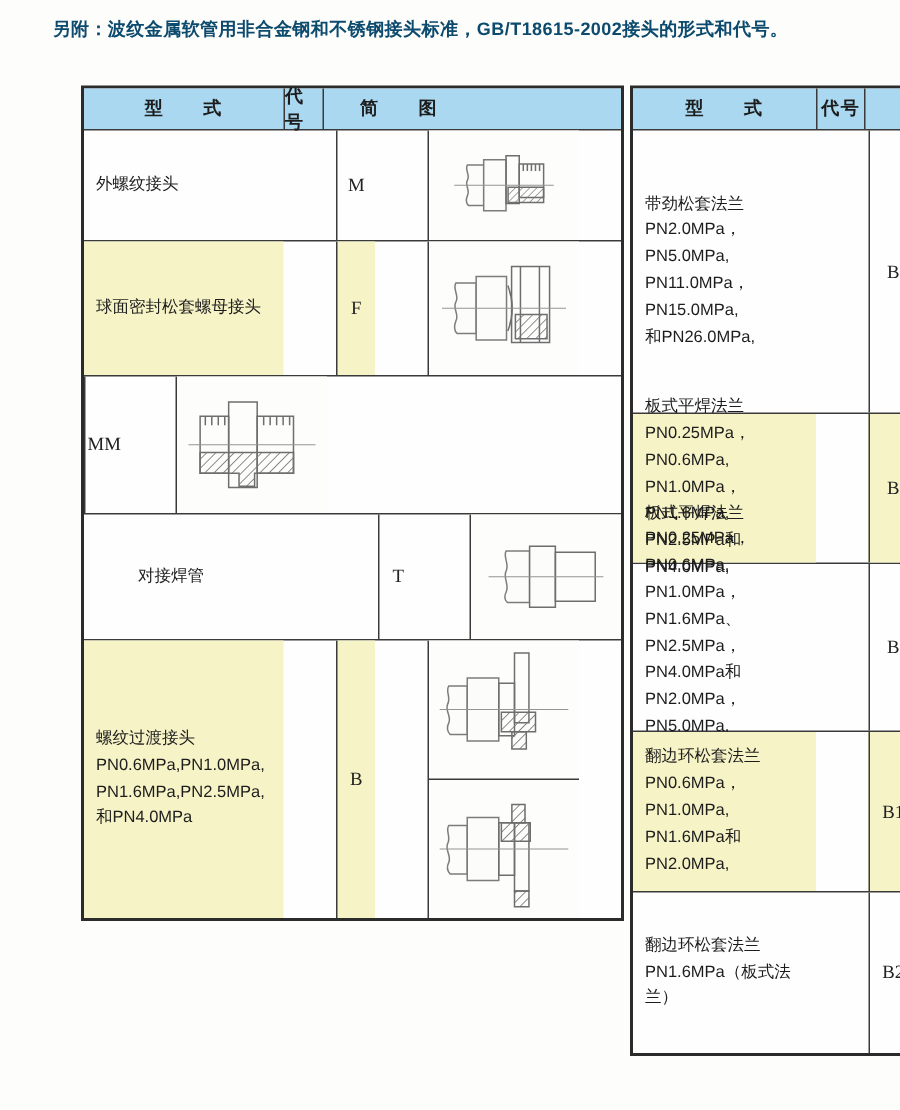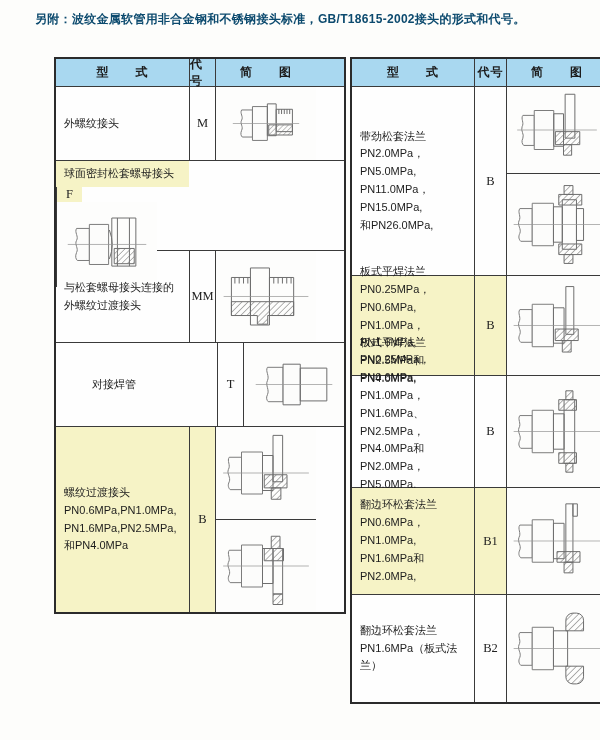--- a/index.html
+++ b/index.html
@@ -6,38 +6,38 @@
   .page{position:relative;width:600px;height:740px;background:#fdfdfb;
         font-family:"Liberation Sans","DejaVu Sans",sans-serif;color:#1c1c1c;overflow:hidden;}
   .doc-title{position:absolute;left:35px;top:11px;font-size:12px;font-weight:bold;
              letter-spacing:.3px;color:#0c4a6e;white-space:nowrap;}
   .tables{position:absolute;left:33px;top:57px;display:flex;align-items:flex-start;margin-left:21px;}
   .tbl{border:2px solid #2b2b2b;background:#fefefe;}
   .tbl + .tbl{margin-left:4px;}
   .hdr{display:flex;background:#a9d8f0;height:27px;}
   .hdr .cell{display:flex;align-items:center;justify-content:center;
              font-size:12px;font-weight:bold;letter-spacing:1px;box-sizing:border-box;}
-  .row{display:flex;border-top:1px solid #3a3a3a;box-sizing:border-box;}
+  .row{display:flex;border-top:1px solid #3a3a3a;box-sizing:border-box;gap:35px;}
   .cell{box-sizing:border-box;}
   .c-type{display:flex;flex-direction:column;justify-content:center;
           padding:4px 3px 4px 8px;font-size:11px;line-height:1.62;white-space:pre-line;}
   .c-code{display:flex;align-items:center;justify-content:center;border-left:1px solid #3a3a3a;
           font-family:"Liberation Serif","DejaVu Serif",serif;font-size:12.5px;color:#222;}
   .c-diag{border-left:1px solid #3a3a3a;display:flex;flex-direction:column;background:#fdfdfc;}
   .sub{flex:1;display:flex;align-items:center;justify-content:center;overflow:hidden;}
   .sub + .sub{border-top:1px solid #3a3a3a;}
   .sub svg{width:calc(100% - 8px);height:calc(100% - 8px);}
   .hl{background:#f6f3c6;}
   .tbl-l .c-type{width:133px;} .tbl-l .c-code{width:26px;} .tbl-l .c-diag{width:101px;}
   .tbl-l .hdr .h-type{width:133px;} .tbl-l .hdr .h-code{width:26px;border-left:1px solid #3a3a3a;}
   .tbl-l .hdr .h-diag{width:101px;border-left:1px solid #3a3a3a;}
   .tbl-r .c-type{width:122px;} .tbl-r .c-code{width:32px;} .tbl-r .c-diag{width:101px;}
   .tbl-r .hdr .h-type{width:122px;} .tbl-r .hdr .h-code{width:32px;border-left:1px solid #3a3a3a;}
   .tbl-r .hdr .h-diag{width:101px;border-left:1px solid #3a3a3a;}
-  .h74{height:74px;}.h84{height:84px;padding-left:28px;}.h90{height:90px;flex-direction:column;}.h92{height:92px;}
+  .h74{height:74px;}.h84{height:84px;padding-left:28px;}.h90{height:90px;}.h92{height:92px;}
   .h100{height:100px;}.h107{height:107px;}.h108{height:108px;}.h112{height:112px;}
   .h186{height:186px;}.h189{height:189px;}
   .sub-fixed{flex:0 0 86px;}
   svg *{vector-effect:non-scaling-stroke;}
 </style>
 </head>
 <body>
 
 <div class="page">
 
@@ -91,22 +91,20 @@
               <line x1="65" y1="15" x2="65" y2="75" stroke="#6e6e6e"></line>
               <line x1="80" y1="15" x2="80" y2="75" stroke="#6e6e6e"></line>
               <rect x="61" y="53" width="25" height="19" fill="url(#hatch)" stroke="#6e6e6e"></rect>
               <line x1="3" y1="48" x2="101" y2="48" stroke="#949494" stroke-width="0.7"></line>
             </svg>
           </div>
         </div>
       </div>
 
       <div class="row h92">
-        <div class="cell c-type">与松套螺母接头连接的
-外螺纹过渡接头</div>
         <div class="cell c-code">MM</div>
         <div class="cell c-diag">
           <div class="sub">
             <svg viewBox="0 0 104 96">
               <rect x="12" y="26" width="22" height="44" fill="none" stroke="#6e6e6e"></rect>
               <path d="M16 26 V33 M21 26 V33 M26 26 V33 M31 26 V33" stroke="#6e6e6e" fill="none"></path>
               <rect x="34" y="15" width="22" height="66" fill="none" stroke="#6e6e6e"></rect>
               <rect x="56" y="26" width="28" height="44" fill="none" stroke="#6e6e6e"></rect>
               <path d="M61 26 V33 M66 26 V33 M71 26 V33 M76 26 V33 M81 26 V33" stroke="#6e6e6e" fill="none"></path>
               <path d="M12 54 H84 V70 H54 V80 H42 V70 H12 Z" fill="url(#hatch)" stroke="#6e6e6e"></path>

